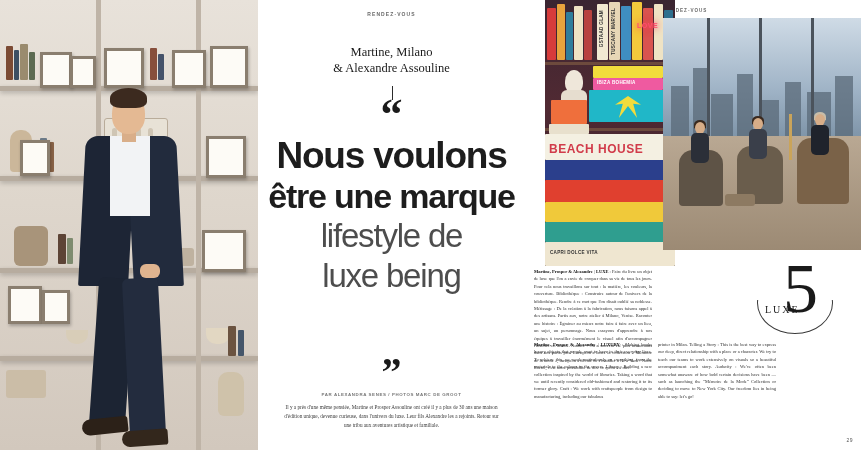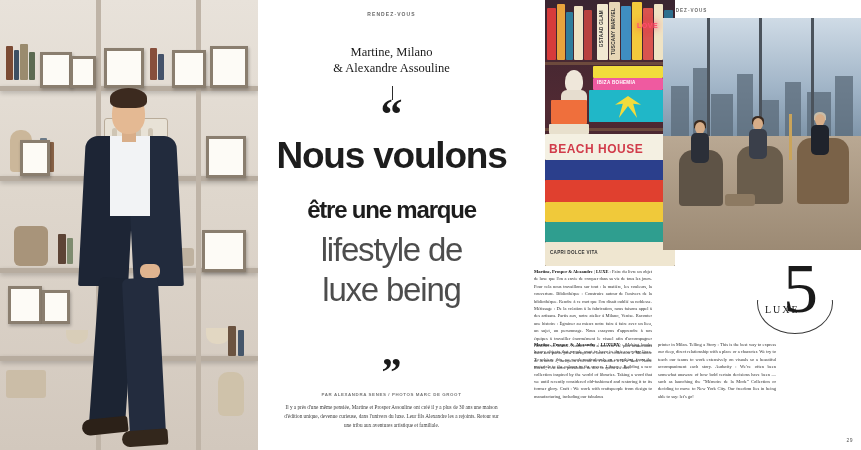--- a/index.html
+++ b/index.html
@@ -195,21 +195,21 @@
     font-family: "Liberation Sans", sans-serif;
     font-weight: bold;
     color: #1d1d1d;
   }
   .big-quote .l {
     display: block;
     font-size: 37px;
     line-height: 40px;
     letter-spacing: -1.2px;
   }
-  .big-quote .l.l2 { font-size: 24px; margin-top: 14px; }
+  .big-quote .l.l2 { font-size: 34px; }
   .big-quote .l.l3 { font-size: 33px; color: #4d4d4d; font-weight: normal; }
   .big-quote .l.l4 { font-size: 33px; color: #4d4d4d; font-weight: normal; }
   .big-quote .l.l5 {
     font-family: "Liberation Serif", serif;
     font-size: 35px;
     font-weight: bold;
     letter-spacing: 0px;
     color: #111;
     margin-top: 2px;
   }

